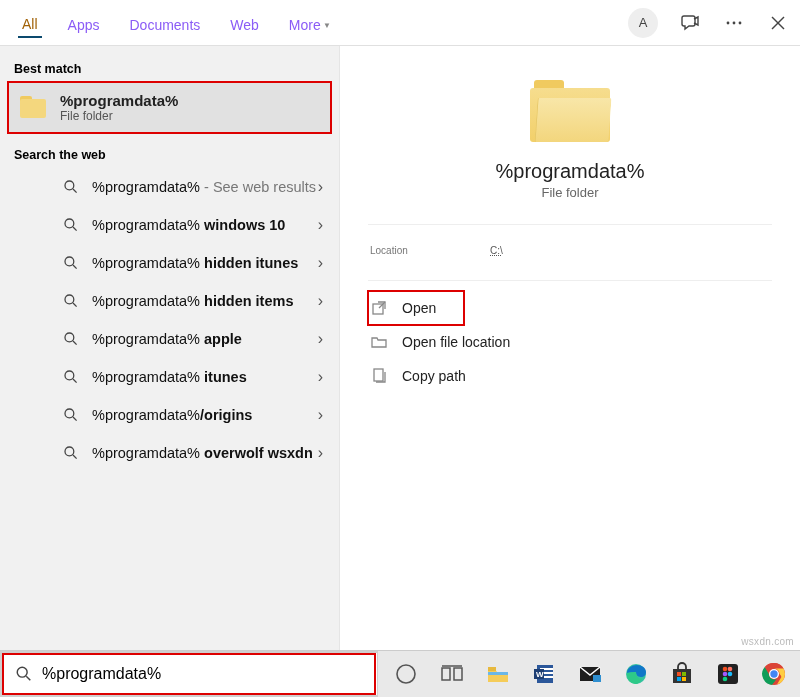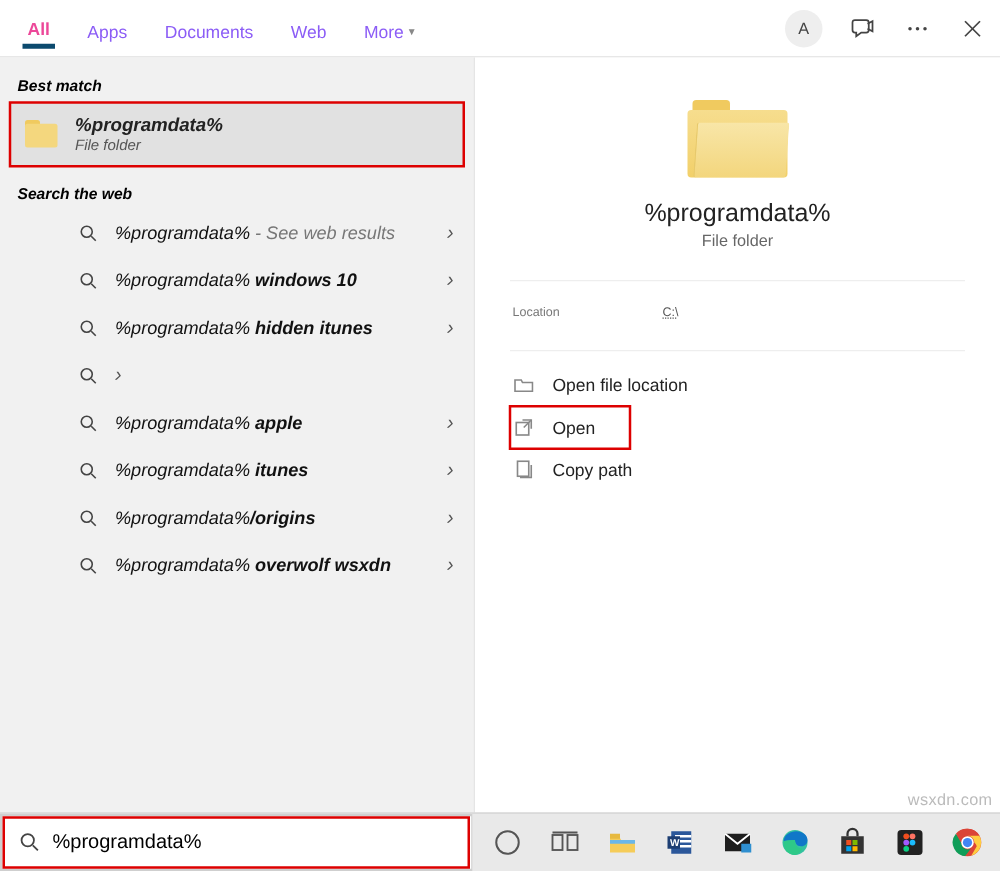--- a/index.html
+++ b/index.html
@@ -20,43 +20,42 @@
     border-bottom: 1px solid #e0e0e0;
     background: #fff;
   }
   .tab {
     padding: 0 4px 4px 4px;
     margin-right: 22px;
     margin-top: 8px;
     color: #8b5cf6;
     cursor: pointer;
   }
-  .tab.active { color: #ec4899; border-bottom: 4px solid #0c4a6e; font-weight: 700; }
+  .tab.active { color: #a16207; border-bottom: 2px solid #0c4a6e; font-weight: 400; }
   .more-caret::after { content: " \25BC"; font-size: 8px; color: #888; vertical-align: middle; }
   .top-right { margin-left: auto; display: flex; align-items: center; gap: 20px; }
   .avatar-circle {
     width: 30px; height: 30px; border-radius: 50%;
     background: #eee; display: flex; align-items: center;
     justify-content: center; font-size: 13px; color: #444;
   }
   .feedback-icon, .ellipsis, .close-x {
     width: 24px; height: 24px;
     display: flex; align-items: center; justify-content: center;
     color: #444; cursor: pointer;
   }
   
   .main {
     display: flex; height: 604px;
   }
   .left {
-    width: 380px; background: #f1f1f1;
+    width: 340px; background: #f1f1f1;
     display: flex; flex-direction: column;
     border-right: 1px solid #e5e5e5;
     padding-top: 8px;
-    font-style: italic;
   }
   .section-label {
     font-size: 12.5px; font-weight: 600;
     padding: 8px 14px 6px 14px; color: #000;
   }
   .best-match {
     display: flex; align-items: center;
     padding: 10px 12px;
     margin: 0 8px;
     background: #e1e1e1;
@@ -183,21 +182,21 @@
   }
   .ticon {
     width: 40px; height: 40px;
     display: flex; align-items: center; justify-content: center;
     cursor: pointer;
     position: relative;
   }
   .ticon svg { width: 26px; height: 26px; }
   .watermark {
     position: absolute; right: 6px; bottom: 50px;
-    font-size: 13px; color: #bbb; letter-spacing: 0.3px;
+    font-size: 10px; color: #bbb; letter-spacing: 0.3px;
   }
 
   svg.mag circle { stroke:#444; stroke-width:1.6; fill:none; }
   svg.mag line   { stroke:#444; stroke-width:1.6; }
 </style>
 </head>
 <body>
 
 <div class="topbar">
   <div class="tab active">All</div>
@@ -280,20 +279,21 @@
           <span class="result-text">%programdata%<span class="suffix"> hidden itunes</span></span>
           <span class="chev">›</span>
         </div>
         <div class="result-row">
           <span class="search-glyph">
             <svg class="mag" width="16" height="16" viewBox="0 0 20 20">
               <circle cx="8" cy="8" r="5.5"></circle>
               <line x1="12.5" y1="12.5" x2="17" y2="17"></line>
             </svg>
           </span>
+          <span class="result-text">%programdata%<span class="suffix"> hidden items</span></span>
           <span class="chev">›</span>
         </div>
         <div class="result-row">
           <span class="search-glyph">
             <svg class="mag" width="16" height="16" viewBox="0 0 20 20">
               <circle cx="8" cy="8" r="5.5"></circle>
               <line x1="12.5" y1="12.5" x2="17" y2="17"></line>
             </svg>
           </span>
           <span class="result-text">%programdata%<span class="suffix"> apple</span></span>
@@ -341,41 +341,41 @@
     <div class="preview-title">%programdata%</div>
     <div class="preview-sub">File folder</div>
 
     <hr class="hr">
     <div class="meta-row">
       <div class="meta-key">Location</div>
       <div class="meta-val">C:\</div>
     </div>
     <hr class="hr" style="margin:0 0 10px 0">
 
-    <div class="action">
-      <span class="action-ico">
-        <svg width="16" height="16" viewBox="0 0 16 16">
-            <path d="M1 4h5l1 2h8v7H1z" fill="none" stroke="#888" stroke-width="1.3"></path>
-          </svg>
-      </span>
-      <span>Open file location</span>
-    </div>
     <div class="action highlight">
       <span class="action-ico">
         <svg width="16" height="16" viewBox="0 0 16 16">
             <rect x="2" y="4" width="10" height="10" fill="none" stroke="#888" stroke-width="1.3"></rect>
             <path d="M7 2h7v7" fill="none" stroke="#888" stroke-width="1.3"></path>
             <line x1="14" y1="2" x2="8" y2="8" stroke="#888" stroke-width="1.3"></line>
           </svg>
       </span>
       <span>Open</span>
     </div>
     <div class="action">
       <span class="action-ico">
         <svg width="16" height="16" viewBox="0 0 16 16">
+            <path d="M1 4h5l1 2h8v7H1z" fill="none" stroke="#888" stroke-width="1.3"></path>
+          </svg>
+      </span>
+      <span>Open file location</span>
+    </div>
+    <div class="action">
+      <span class="action-ico">
+        <svg width="16" height="16" viewBox="0 0 16 16">
             <rect x="3" y="1" width="9" height="12" fill="none" stroke="#888" stroke-width="1.3"></rect>
             <path d="M5 14h9V4" fill="none" stroke="#888" stroke-width="1.3"></path>
           </svg>
       </span>
       <span>Copy path</span>
     </div>
   </div>
 </div>
 
 <div class="bottom">

